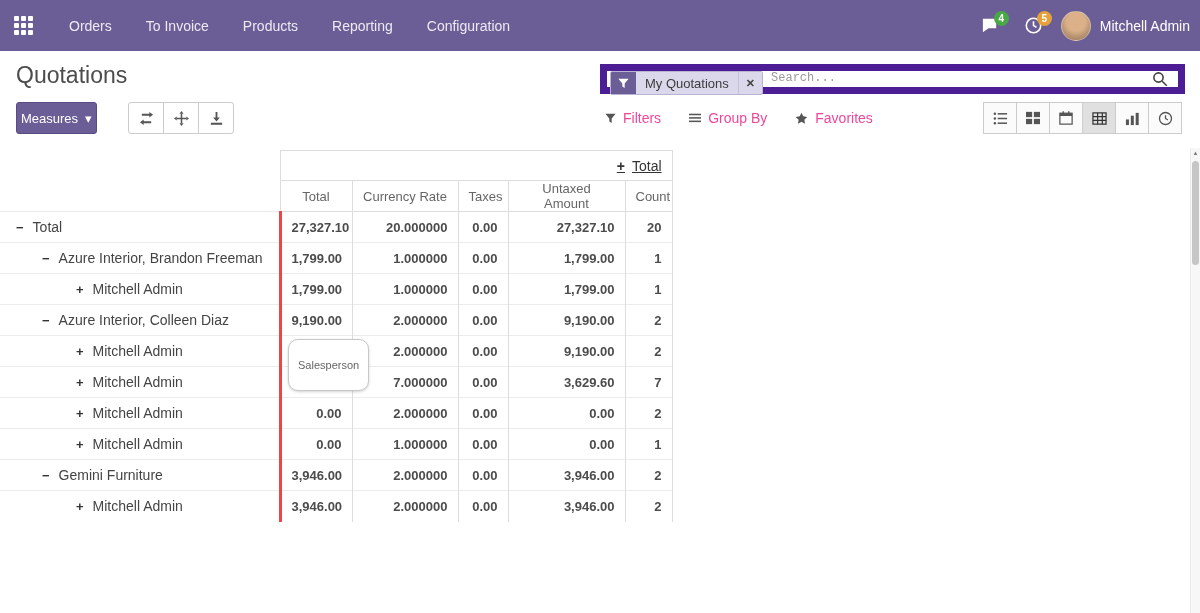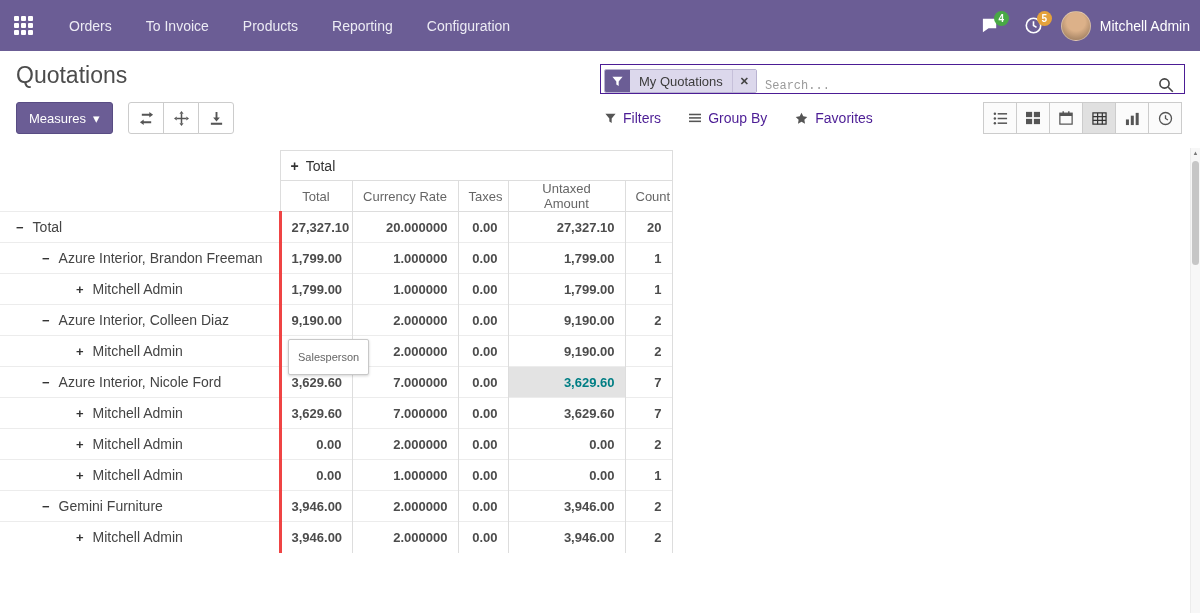--- a/index.html
+++ b/index.html
@@ -39,55 +39,55 @@
     border: 1px solid rgba(255,255,255,.35); margin-right: 9px;
   }
   .user-name { font-size: 14px; color: #fff; }
 
   
   .page-title { position: absolute; left: 16px; top: 62px; font-size: 23px; color: #4c4c4c; }
 
   
   .search-box {
     position: absolute; left: 600px; top: 64px; width: 585px; height: 30px;
-    border: 1px solid #4c1d95; background: #fff; display: flex; align-items: flex-end;
+    border: 7px solid #4c1d95; background: #fff; display: flex; align-items: flex-start;
   }
   .facet {
     display: flex; align-items: stretch; height: 24px; margin-left: 3px;
     border: 1px solid #b9b3d1; border-radius: 2px; overflow: hidden; font-size: 13px; flex: none;
   }
   .facet-icon { background: var(--accent, #6b5d95); color: #fff; display: flex; align-items: center; padding: 0 7px; }
   .facet-label { background: var(--facet-bg, #dcd8ec); color: #3c3c3c; display: flex; align-items: center; padding: 0 9px; white-space: nowrap; }
   .facet-remove {
     background: var(--facet-bg, #dcd8ec); display: flex; align-items: center; padding: 0 7px;
     color: #444; font-size: 11px; font-weight: bold; cursor: pointer; border-left: 1px solid #c6c0da;
   }
   .search-input { flex: 1; border: none; outline: none; font-size: 12px; color: #333; padding: 0 8px; min-width: 0; font-family: Liberation Mono, monospace; }
   .search-input::placeholder { color: #9a9a9a; }
   .search-glass { padding: 0 10px; display: flex; align-items: center; cursor: pointer; }
 
   
   .measures-btn {
     position: absolute; left: 16px; top: 102px; height: 32px;
     background: var(--accent, #6b5d95); color: #fff; border: 1px solid #584c83;
-    border-radius: 3px; font-size: 13px; padding: 0 12px;
+    border-radius: 3px; font-size: 13px; padding: 0 4px;
     display: flex; align-items: center; gap: 7px; cursor: pointer; font-family: inherit;
   }
   .icon-btn-group { position: absolute; left: 128px; top: 102px; display: flex; }
   .icon-btn {
     width: 36px; height: 32px; background: #fff; border: 1px solid #ccc;
     display: flex; align-items: center; justify-content: center;
     margin-left: -1px; cursor: pointer; color: #555;
   }
   .icon-btn:first-child { border-radius: 3px 0 0 3px; margin-left: 0; }
   .icon-btn:last-child { border-radius: 0 3px 3px 0; }
 
   .search-filters {
     position: absolute; left: 605px; top: 102px; height: 32px;
-    display: flex; align-items: center; gap: 28px; font-size: 14px; color: #4c1d95;
+    display: flex; align-items: center; gap: 28px; font-size: 14px; color: #ec4899;
   }
   .filter-btn { display: flex; align-items: center; gap: 7px; cursor: pointer; white-space: nowrap; }
   .filter-btn .fi { color: #555; display: flex; align-items: center; }
 
   .view-switcher { position: absolute; right: 18px; top: 102px; display: flex; }
   .vs-btn {
     width: 34px; height: 32px; border: 1px solid #ccc; margin-left: -1px;
     display: flex; align-items: center; justify-content: center;
     background: #fbfbfb; color: #555; cursor: pointer;
   }
@@ -96,22 +96,22 @@
 
   
   .pivot-table {
     position: absolute; left: 0; top: 150px; width: 672px;
     border-collapse: collapse; table-layout: fixed; font-size: 13px;
   }
   .pivot-table th, .pivot-table td { padding: 0 10px; height: 31px; }
   .pivot-table thead tr:first-child th { height: 30px; }
   th.corner { border: none; background: #fff; }
   th.col-group {
-    border: 1px solid #ddd; text-align: left; font-weight: normal;
-    color: #333; font-size: 14px; cursor: pointer;
+    border: 1px solid #ddd; text-align: right; font-weight: normal;
+    color: #333; font-size: 14px; cursor: pointer; text-decoration: underline;
   }
   th.col-group .expander { font-weight: bold; margin-right: 7px; color: #333; }
   th.measure-th {
     border: 1px solid #ddd; text-align: center; color: #666;
     font-weight: normal; font-size: 13px; cursor: pointer;
   }
   td.row-label {
     border-right: 3px solid #ef4444; border-top: 1px solid #ececec;
     font-size: 14px; color: #444; white-space: nowrap; overflow: hidden; cursor: pointer;
   }
@@ -122,22 +122,22 @@
   td.num {
     border-left: 1px solid #ddd; border-top: 1px solid #ececec;
     text-align: right; font-weight: bold; color: #4c4c4c; cursor: pointer;
   }
   td.num:last-child { border-right: 1px solid #ddd; }
   td.cell-highlight { background: var(--highlight-bg, #e3e3e3); color: var(--teal, #017e84); }
 
   
   .tooltip {
     position: absolute; left: 288px; top: 339px; z-index: 5;
-    background: #fff; border: 1px solid #c8c8c8; border-radius: 2px;
-    padding: 11px 9px; font-size: 11px; color: #666;
+    background: #fff; border: 1px solid #c8c8c8; border-radius: 10px;
+    padding: 19px 9px; font-size: 11px; color: #666;
     box-shadow: 0 1px 3px rgba(0,0,0,.18); white-space: nowrap;
   }
 
   
   .scrollbar {
     position: absolute; right: 0; top: 148px; width: 10px; height: 465px;
     background: #f7f7f7; border-left: 1px solid #ececec;
   }
   .scroll-up { position: absolute; top: 2px; left: 0; width: 9px; text-align: center; font-size: 6px; color: #777; cursor: pointer; }
   .scroll-thumb { position: absolute; top: 13px; left: 1px; width: 7px; height: 104px; background: #c6c6c6; border-radius: 4px; cursor: pointer; }
@@ -402,28 +402,20 @@
       </tr>
       <tr>
         <td class="row-label indent-2"><span class="expander">+</span><span>Mitchell Admin</span></td>
         <td class="num">9,190.00</td>
         <td class="num">2.000000</td>
         <td class="num">0.00</td>
         <td class="num">9,190.00</td>
         <td class="num">2</td>
       </tr>
       <tr>
-        <td class="row-label indent-1"><span class="expander">−</span><span>Azure Interior, Nicole Ford</span></td>
-        <td class="num">3,629.60</td>
-        <td class="num">7.000000</td>
-        <td class="num">0.00</td>
-        <td class="num cell-highlight">3,629.60</td>
-        <td class="num">7</td>
-      </tr>
-      <tr>
         <td class="row-label indent-2"><span class="expander">+</span><span>Mitchell Admin</span></td>
         <td class="num">3,629.60</td>
         <td class="num">7.000000</td>
         <td class="num">0.00</td>
         <td class="num">3,629.60</td>
         <td class="num">7</td>
       </tr>
       <tr>
         <td class="row-label indent-2"><span class="expander">+</span><span>Mitchell Admin</span></td>
         <td class="num">0.00</td>

